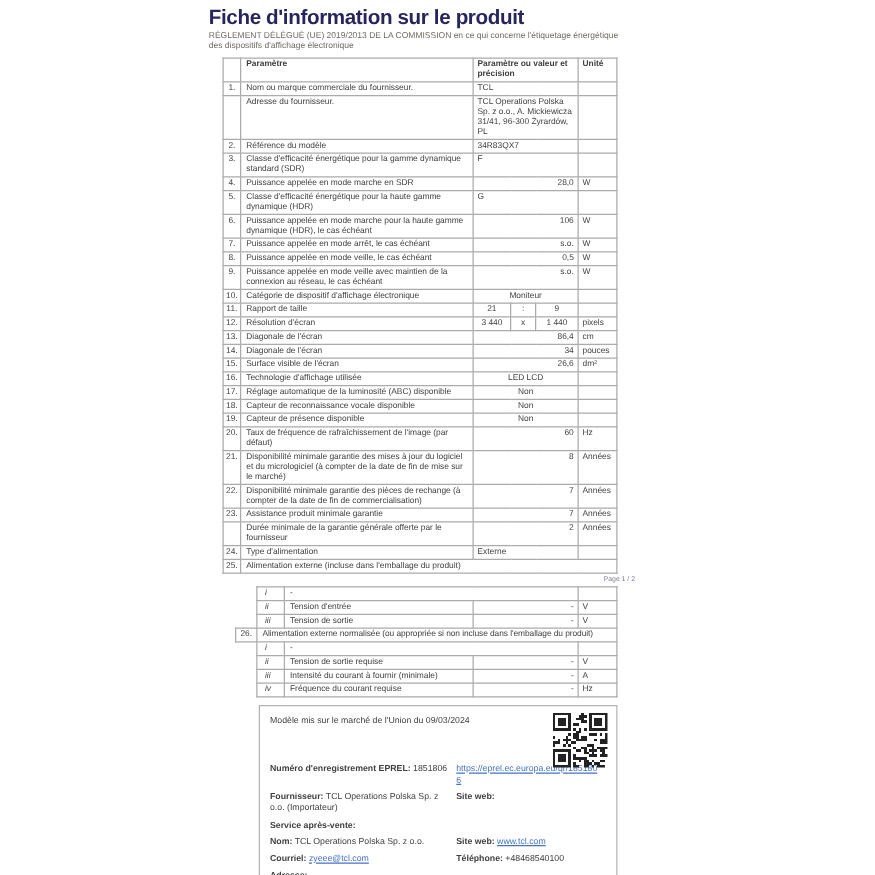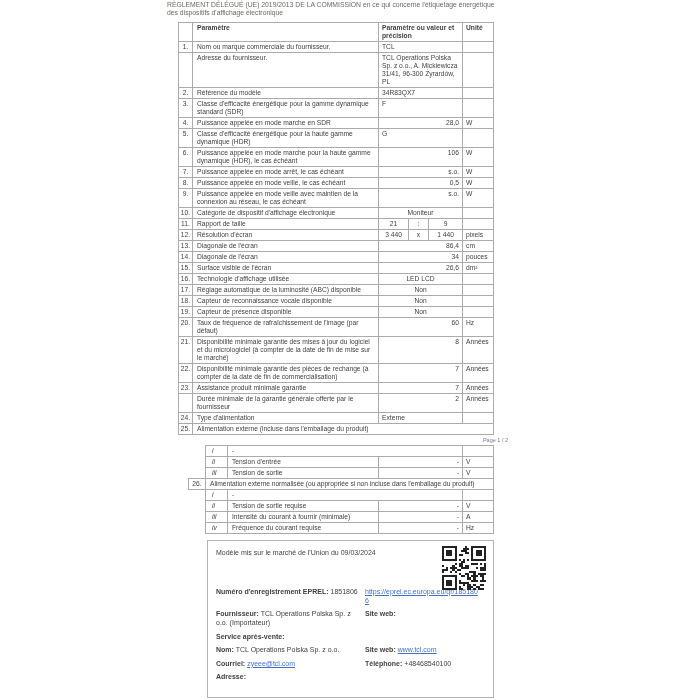--- a/index.html
+++ b/index.html
@@ -39,20 +39,21 @@
   .fleft{width:145px;flex:none;padding-right:4px}
   .fright{width:114px;flex:none}
   .link{color:#4472c4;text-decoration:underline;overflow-wrap:anywhere;cursor:pointer}
   b{color:#3f3f3f}
 </style>
 </head>
 <body>
 
 <div class="doc">
 
+  <div class="title">Fiche d'information sur le produit</div>
   <div class="subtitle">RÈGLEMENT DÉLÉGUÉ (UE) 2019/2013 DE LA COMMISSION en ce qui concerne l'étiquetage énergétique des dispositifs d'affichage électronique</div>
 
   <table class="main">
     <colgroup>
       <col style="width:14px">
         <col style="width:186px">
       <col style="width:30px">
         <col style="width:20px">
         <col style="width:34px">
       <col style="width:31px">

